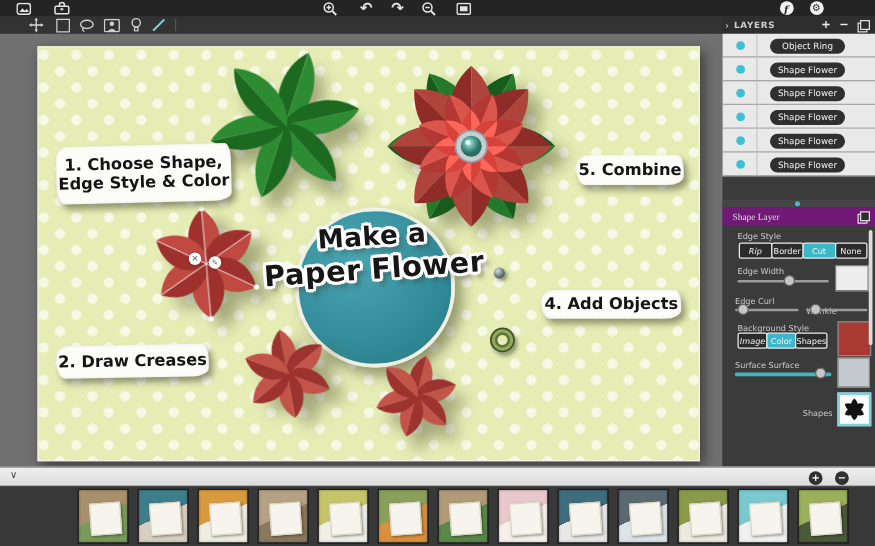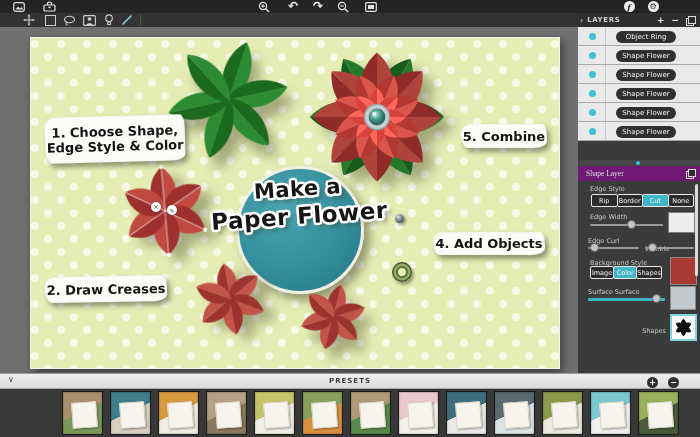--- a/index.html
+++ b/index.html
@@ -59,21 +59,21 @@
     color:#f2f2f2;font-size:7px;line-height:12px;text-align:center;}
   .resize-strip{position:absolute;left:0;top:147px;width:122px;height:6px;background:#454545;}
   .resize-strip b{position:absolute;left:58px;top:1px;width:4px;height:4px;border-radius:50%;background:#3fc1d4;}
   .shape-header{position:absolute;left:0;top:153px;width:122px;height:15px;background:#701a75;display:flex;align-items:center;color:#dedede;font-family:Liberation Serif, serif;}
   .shape-header .ttl{font-size:7.5px;margin-left:8px;flex:1;}
   .props{position:absolute;left:0;top:168px;width:122px;height:192px;background:#3b3b3b;}
   .plabel{position:absolute;color:#c9c9c9;font-size:6.5px;}
   .seg-row{position:absolute;display:flex;height:13px;}
   .seg{flex:1;border:1px solid #e9e9e9;margin-left:-1px;background:#2b2b2b;color:#f2f2f2;font-size:6.5px;
     display:flex;align-items:center;justify-content:center;border-radius:2px;}
-  .seg:first-child{margin-left:0;}
+  .seg:first-child{margin-left:0;font-style:italic;}
   .seg.sel{background:#3db7c8;}
   .track{position:absolute;height:2px;background:#9a9a9a;border-radius:1px;}
   .track.cyan{height:3px;background:#3db7c8;}
   .thumb-dot{position:absolute;width:9px;height:9px;border-radius:50%;background:#c6c6c6;border:1px solid #666;box-sizing:border-box;}
   .swatch{position:absolute;box-sizing:border-box;}
   .scrollbar{position:absolute;left:117px;top:3px;width:3px;height:92px;background:#dcdcdc;border-radius:2px;}
   
   .presets-bar{position:absolute;left:0;top:373px;width:700px;height:16px;background:linear-gradient(#efefef,#dcdcdc);
     border-top:1px solid #9a9a9a;border-bottom:1px solid #aaa;box-sizing:border-box;}
   .presets-bar .chev{position:absolute;left:8px;top:1px;font-size:8px;color:#444;}
@@ -446,21 +446,20 @@
             <use href="#sp" transform="rotate(240)"></use>
             <use href="#sp" transform="rotate(300)"></use>
         </svg>
       </div>
       <div class="scrollbar"></div>
     </div>
   </div>
 
   <div class="presets-bar">
     <span class="chev">∨</span>
-    <span class="ttl">PRESETS</span>
     <span class="pb-btn" style="left:647px;">+</span>
     <span class="pb-btn" style="left:668px;">−</span>
   </div>
   <div class="filmstrip" id="filmstrip">
       <div class="thumb" style="background: linear-gradient(155deg, rgb(168, 144, 108) 0%, rgb(168, 144, 108) 48%, rgb(122, 154, 90) 48%, rgb(122, 154, 90) 100%);">
         <div class="thumb-note"></div>
       </div>
       <div class="thumb" style="background: linear-gradient(155deg, rgb(62, 125, 138) 0%, rgb(62, 125, 138) 48%, rgb(216, 207, 192) 48%, rgb(216, 207, 192) 100%);">
         <div class="thumb-note"></div>
       </div>

